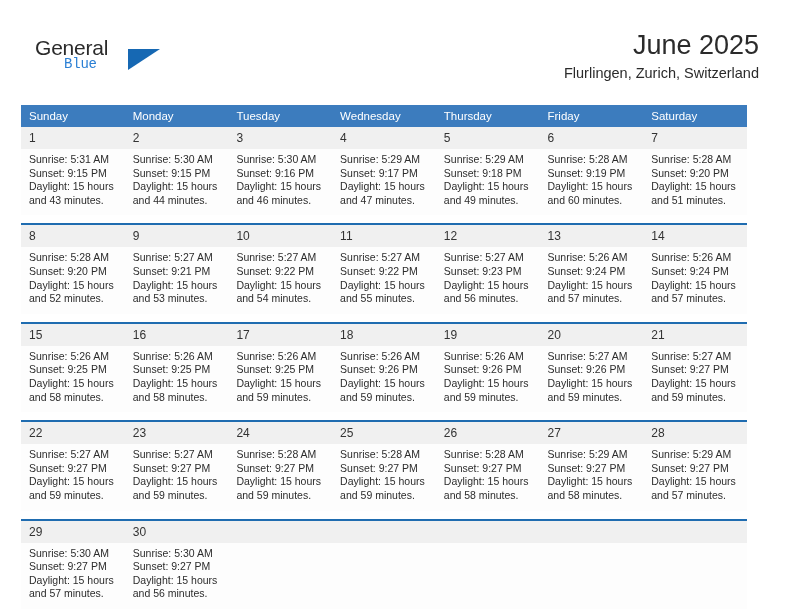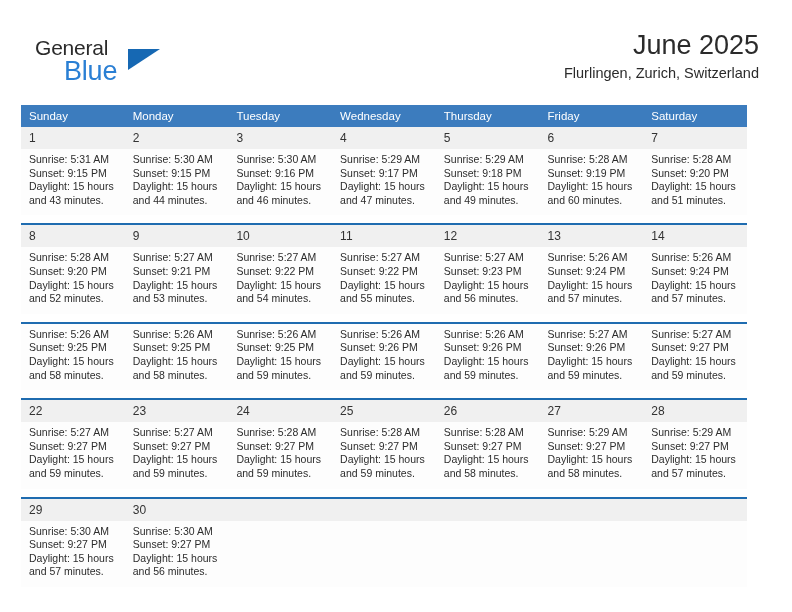--- a/index.html
+++ b/index.html
@@ -42,24 +42,24 @@
     top: 0px;
     font-size: 21px;
     letter-spacing: -0.2px;
     color: #2b2b2b;
     font-family: "Liberation Sans", sans-serif;
   }
   .logo-blue {
     position: absolute;
     left: 31px;
     top: 20px;
-    font-size: 27px;
+    font-size: 14px;
     letter-spacing: -0.2px;
     color: #2a7fd4;
-    font-family: Liberation Sans, sans-serif;
+    font-family: Liberation Mono, monospace;
   }
   .logo-triangle {
     position: absolute;
     left: 95px;
     top: 13px;
     width: 0;
     height: 0;
     border-left: 32px solid #1668b3;
     border-bottom: 21px solid transparent;
   }
@@ -303,20 +303,29 @@
           <div class="line">and 57 minutes.</div>
         </td>
       </tr>
       <tr class="spacer-row">
           <td colspan="7"></td>
         </tr>
       <tr class="week-sep">
           <td colspan="7"></td>
         </tr>
 
+      <tr class="daynum-row">
+        <td>15</td>
+        <td>16</td>
+        <td>17</td>
+        <td>18</td>
+        <td>19</td>
+        <td>20</td>
+        <td>21</td>
+      </tr>
       <tr class="info-row">
         <td>
           <div class="line">Sunrise: 5:26 AM</div>
           <div class="line">Sunset: 9:25 PM</div>
           <div class="line">Daylight: 15 hours</div>
           <div class="line">and 58 minutes.</div>
         </td>
         <td>
           <div class="line">Sunrise: 5:26 AM</div>
           <div class="line">Sunset: 9:25 PM</div>

